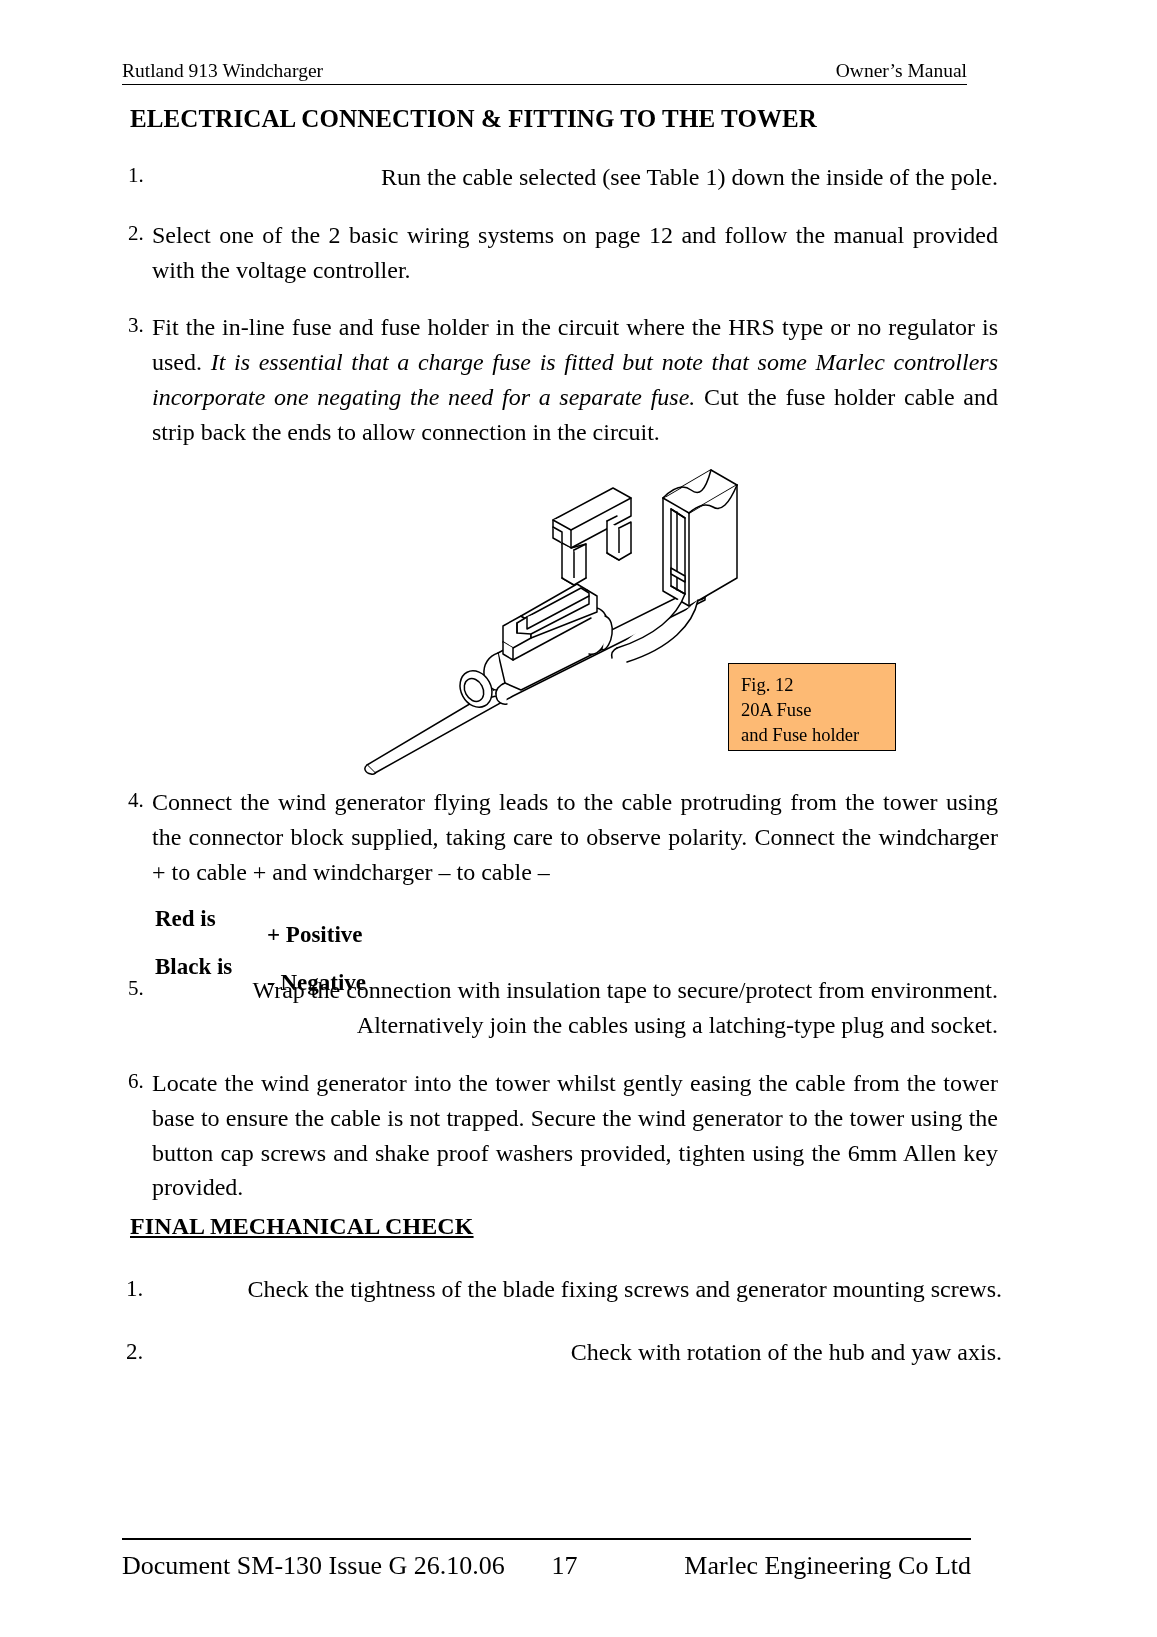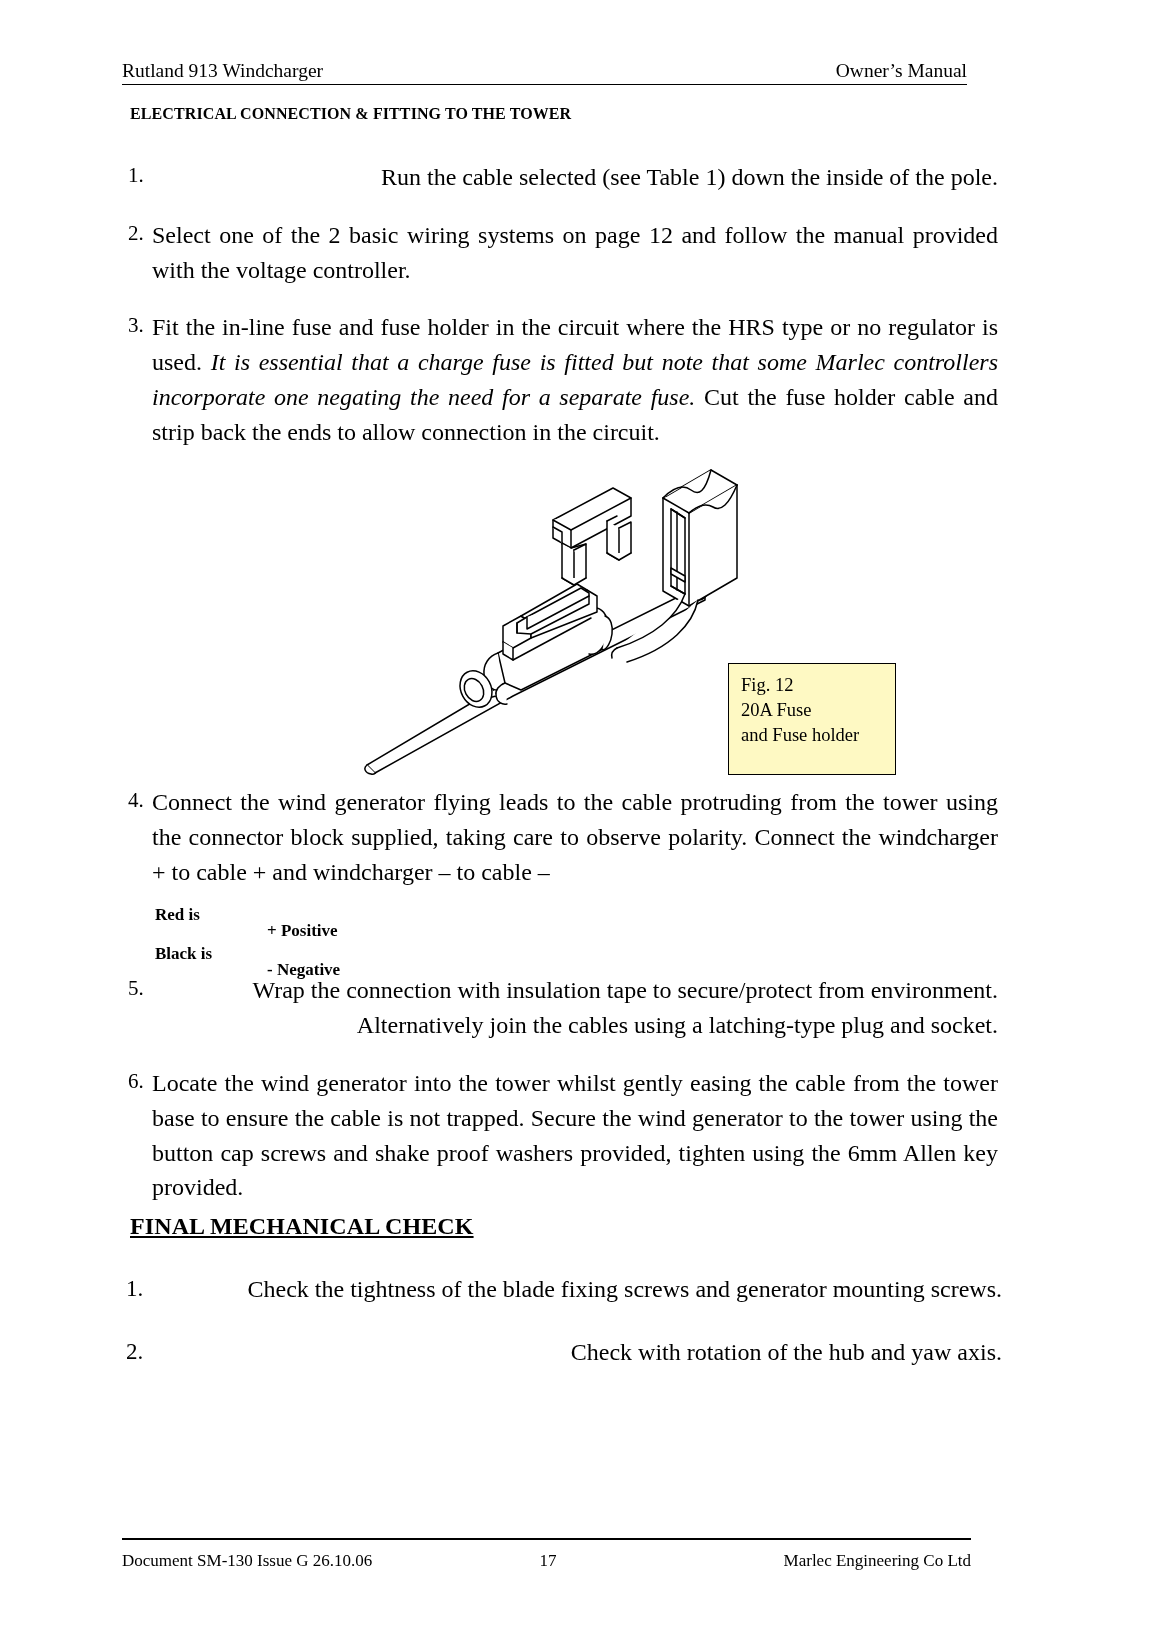--- a/index.html
+++ b/index.html
@@ -35,21 +35,21 @@
     padding-bottom: 2px;
   }
   .running-header .hdr-left { text-align: center; }
   .running-header .hdr-right { text-align: right; }
 
   
   .section-heading {
     position: absolute;
     left: 130px;
     font-weight: bold;
-    font-size: 16px;
+    font-size: 25px;
     letter-spacing: 0.1px;
     white-space: nowrap;
   }
   #heading-electrical { top: 105px; }
   #heading-final { top: 1213px; font-size: 24px; text-decoration: underline; }
 
   
   .proc-list {
     position: absolute;
     left: 122px;
@@ -80,21 +80,21 @@
   }
   .proc-text.nojust { text-align: right; }
   .proc-text i { font-style: italic; }
 
   
   .polarity {
     position: absolute;
     left: 155px;
     top: 903px;
     font-weight: bold;
-    font-size: 17px;
+    font-size: 23px;
     line-height: 1.38;
   }
   .polarity .row { display: flex; }
   .polarity .lbl { width: 112px; flex: 0 0 112px; }
   .polarity .val { flex: 1 1 auto; margin-top: 16px; }
 
   
   #final-list {
     position: absolute;
     left: 122px;
@@ -113,27 +113,27 @@
     width: 560px;
     height: 335px;
   }
   .figure-svg { display: block; }
 
   .fig-caption-box {
     position: absolute;
     left: 728px;
     top: 663px;
     width: 168px;
-    height: 112px;
+    height: 88px;
     border: 1.6px solid #000;
     box-sizing: border-box;
     padding: 9px 0 0 12px;
     font-size: 18.5px;
     line-height: 1.36;
-    background: #fef9c3;
+    background: #fdba74;
   }
 
   
   .footer-rule {
     position: absolute;
     left: 122px;
     top: 1538px;
     width: 849px;
     border-top: 1.5px solid #000;
     border-bottom: 1.5px solid #000;
@@ -141,21 +141,21 @@
     box-sizing: border-box;
   }
   .footer {
     position: absolute;
     left: 122px;
     top: 1551px;
     width: 849px;
     display: flex;
     justify-content: space-between;
     align-items: baseline;
-    font-size: 17px;
+    font-size: 26px;
   }
   .footer .f-left { text-align: left; flex: 0 0 auto; }
   .footer .f-center { flex: 1 1 auto; text-align: center; padding-right: 60px;}
   .footer .f-right { text-align: right; flex: 0 0 auto; }
 </style>
 </head>
 <body>
 
 <div class="page">
 

